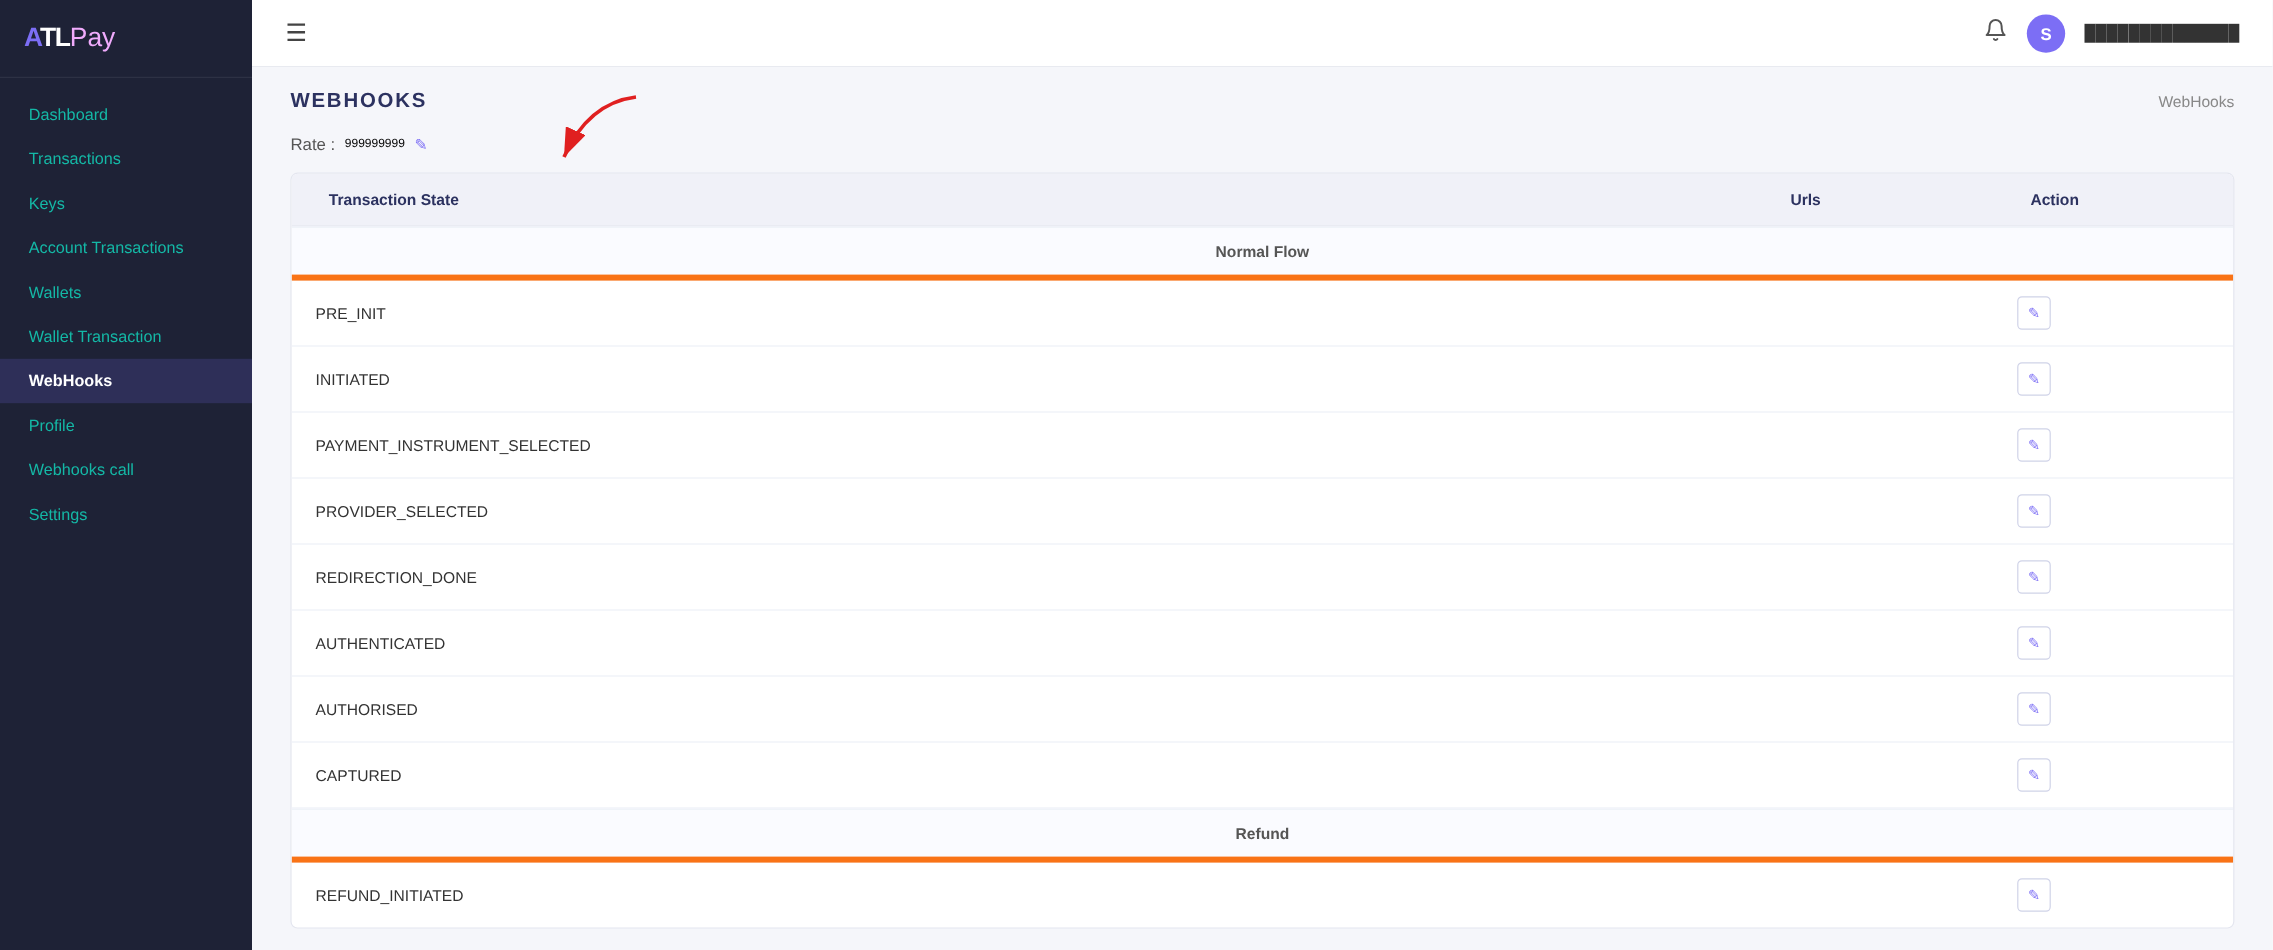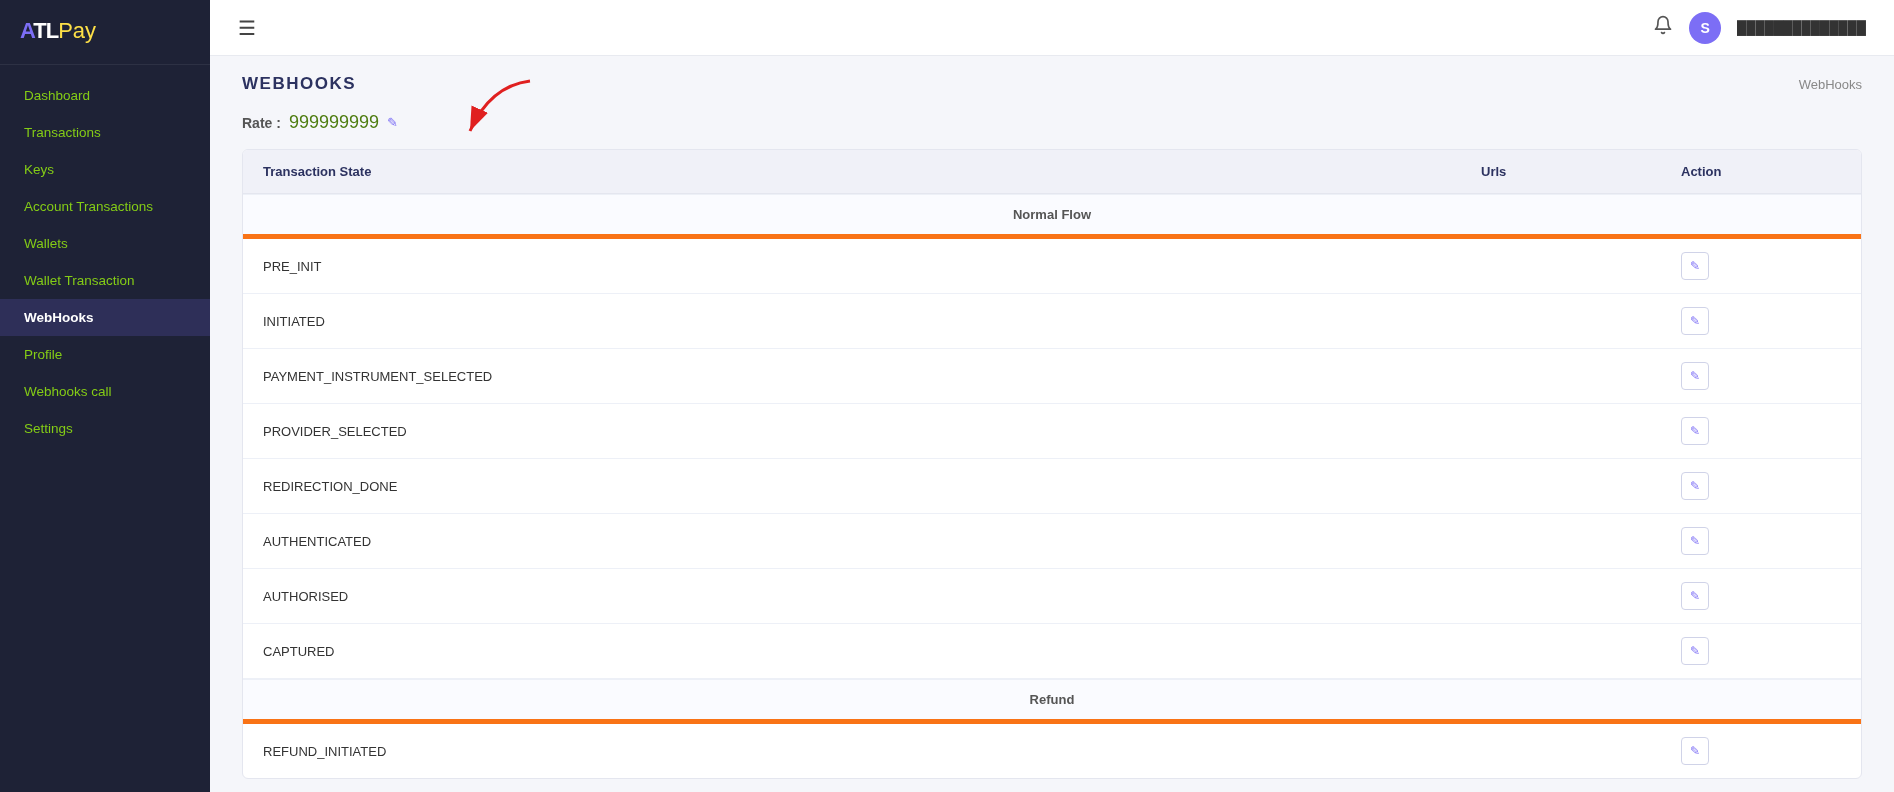--- a/index.html
+++ b/index.html
@@ -25,27 +25,27 @@
     .logo-atl {
       font-size: 22px;
       font-weight: 900;
       color: #fff;
       letter-spacing: -1px;
     }
     .logo-atl span { color: #7c6ef5; }
     .logo-pay {
       font-size: 22px;
       font-weight: 400;
-      color: #fde047;
+      color: #f0abfc;
     }
     .sidebar-nav { padding: 12px 0; flex: 1; }
     .nav-item {
       padding: 11px 24px;
       font-size: 13.5px;
-      color: #84cc16;
+      color: #14b8a6;
       cursor: pointer;
       transition: background 0.15s;
       border-radius: 0;
     }
     .nav-item.active { background: rgba(124,110,245,0.18); color: #fff; font-weight: 600; }
 
     
     .main-content {
       flex: 1;
       display: flex;
@@ -108,22 +108,22 @@
     
     .rate-row {
       display: flex;
       align-items: center;
       gap: 8px;
       padding: 8px 32px 16px 32px;
       font-size: 14px;
       color: #333;
       position: relative;
     }
-    .rate-label { font-weight: 700; color: #555; }
-    .rate-value { font-size: 18px; color: #4d7c0f; }
+    .rate-label { font-weight: 400; color: #555; }
+    .rate-value { font-size: 10px; color: #000000; }
     .edit-icon { color: #7c6ef5; font-size: 13px; cursor: pointer; }
 
     
     .table-container {
       background: #fff;
       margin: 0 32px 24px 32px;
       border-radius: 6px;
       border: 1px solid #e4e6ef;
       overflow: hidden;
     }
@@ -131,20 +131,21 @@
       display: grid;
       grid-template-columns: 1fr 200px 160px;
       background: #f0f1f8;
       padding: 14px 20px;
       border-bottom: 1px solid #e4e6ef;
     }
     .th {
       font-size: 13px;
       font-weight: 700;
       color: #2c3260;
+      margin-left: 11px;
     }
     .section-row {
       text-align: center;
       padding: 12px;
       font-size: 13px;
       font-weight: 600;
       color: #555;
       background: #fafbff;
       border-bottom: 5px solid #f97316;
       border-top: 1px solid #edf0f7;

